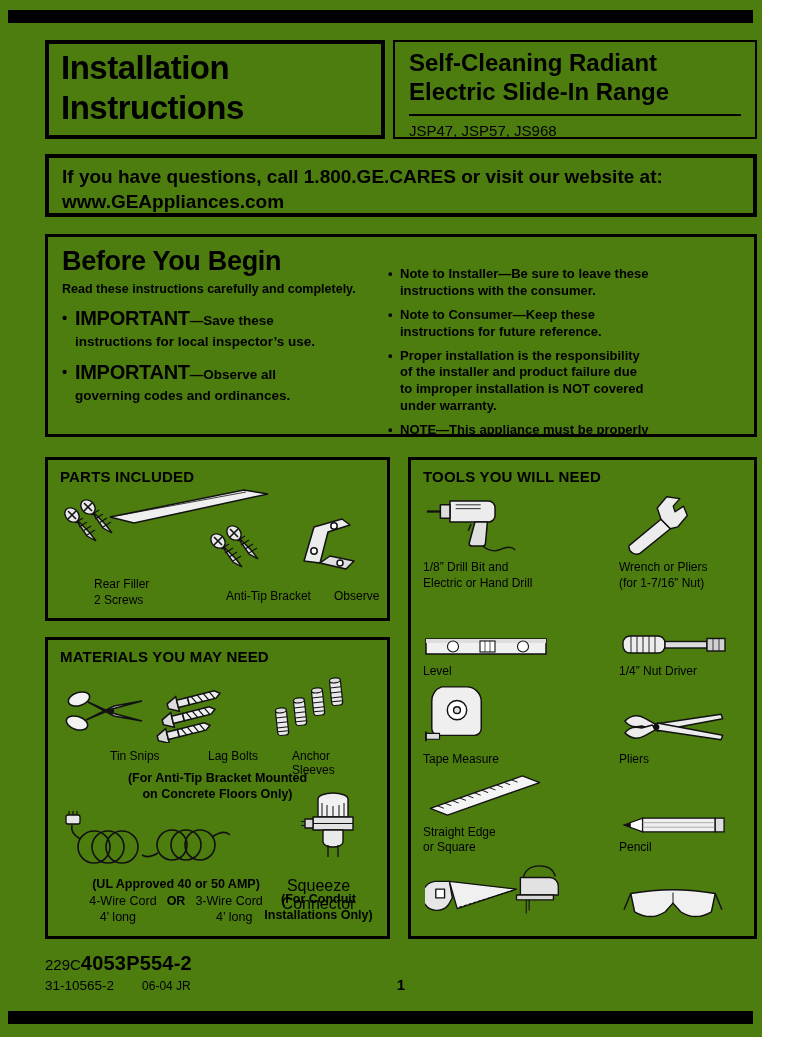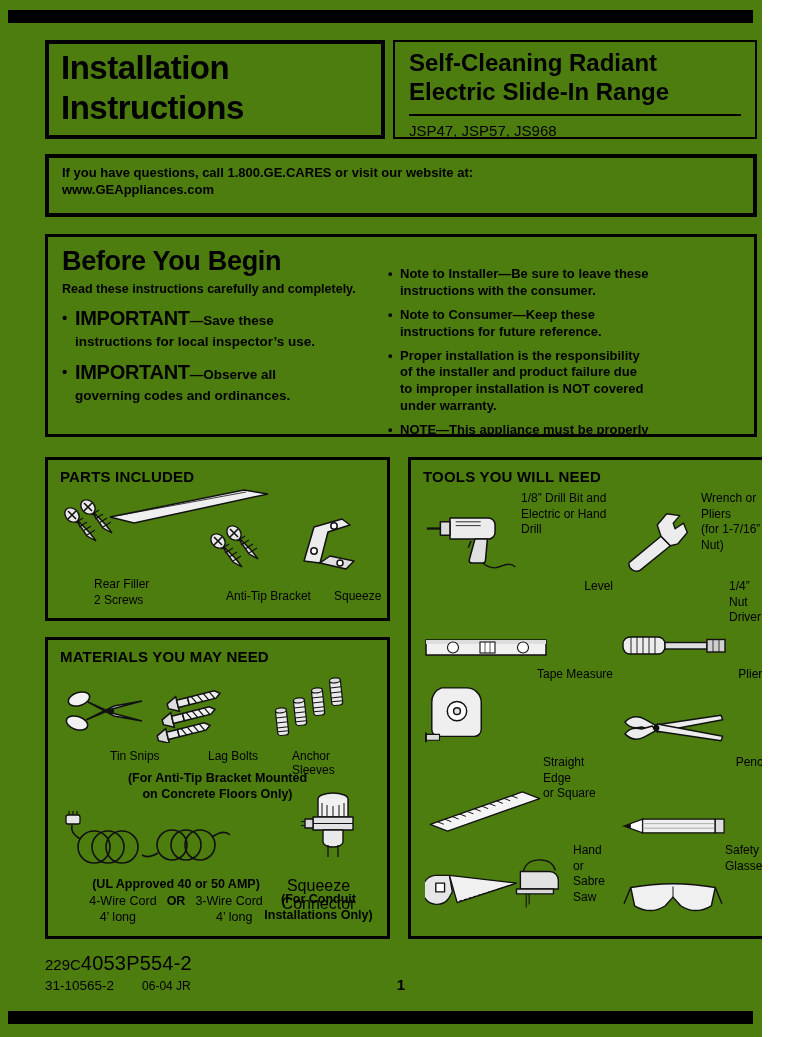--- a/index.html
+++ b/index.html
@@ -18,21 +18,21 @@
   .header-row { display:flex; gap:8px; height:99px; }
   .header-left { width:340px; border:4px solid #000; padding:4px 12px; }
   .header-title { font-size:33px; font-weight:bold; line-height:1.2; letter-spacing:-0.5px; }
   .header-right { flex:1; border:2px solid #000; padding:7px 14px 4px; }
   .product-name { font-size:24px; font-weight:bold; line-height:1.2; }
   .header-divider { border:0; border-top:2px solid #000; margin:7px 0 6px; }
   .models { font-size:15px; }
 
   
   .contact-box { margin-top:15px; border:4px solid #000; height:63px; padding:7px 13px;
-                 font-size:13px; font-weight:bold; line-height:1.3; }
+                 font-size:19px; font-weight:bold; line-height:1.3; }
 
   
   .byb-box { margin-top:17px; border:3px solid #000; height:203px; padding:9px 12px 6px 14px; display:flex; gap:10px; overflow:hidden; }
   .byb-left { width:316px; flex:none; }
   .byb-title { font-size:27px; font-weight:bold; margin:0 0 5px; letter-spacing:-0.3px; }
   .byb-intro { font-size:12.5px; font-weight:bold; margin:0 0 10px; }
   .imp-item { position:relative; padding-left:13px; margin-bottom:9px; line-height:1.25; }
   .imp-item::before { content:"\2022"; position:absolute; left:0; top:3px; font-size:15px; font-weight:bold; }
   .imp-strong { font-size:20px; font-weight:bold; letter-spacing:-0.3px; white-space:normal; }
   .imp-rest { font-size:13.5px; font-weight:bold; line-height:1.3; }
@@ -78,28 +78,28 @@
   .m-note-ul { left:0; width:232px; top:208px; }
   .m-cordrow { left:0; width:232px; top:225px; display:flex; justify-content:center; gap:10px; font-size:12.5px; }
   .m-cordrow .or { font-weight:bold; }
   .m-lenrow  { left:0; width:232px; top:241px; display:flex; justify-content:center; gap:80px; font-size:12.5px; }
   .m-lbl-squeeze  { left:202px; width:113px; top:208px; text-align:center; font-size:16px; }
   .m-note-squeeze { left:202px; width:113px; top:223px; }
 
   
   .tools-box { height:482px; }
   .tools-grid { display:grid; grid-template-columns:190px 1fr; column-gap:6px; margin-top:6px; }
-  .tool-cell { min-height:88px; display:flex; flex-direction:row; justify-content:flex-end; padding-bottom:2px; }
+  .tool-cell { min-height:88px; display:flex; flex-direction:column; justify-content:flex-end; padding-bottom:2px; }
   .tool-icon { flex:1; display:flex; align-items:flex-end; padding:2px 0 5px 2px; }
   .tool-label { font-size:12px; line-height:1.3; }
 
   
   .footer { position:relative; margin-top:13px; height:52px; }
   .f-line1 { font-size:15px; }
-  .f-part { font-size:20px; font-weight:normal; letter-spacing:0.2px; }
+  .f-part { font-size:20px; font-weight:bold; letter-spacing:0.2px; }
   .f-line2 { margin-top:3px; font-size:13.5px; }
   .f-rev { font-size:12px; margin-left:28px; }
   .f-page { position:absolute; left:0; width:100%; text-align:center; top:24px; font-size:15px; font-weight:bold; }
 
   svg .ln { fill:none; stroke:#111; }
   .defs-holder { position:absolute; width:0; height:0; overflow:hidden; }
 </style>
 </head>
 <body>
 
@@ -206,21 +206,21 @@
                   <path d="M32 52 L58 58 L66 50 L42 45 Z" fill="#dfdfdf"></path>
                   <circle cx="46" cy="15" r="3.2" fill="#fff"></circle>
                   <circle cx="26" cy="40" r="3.2" fill="#fff"></circle>
                   <circle cx="52" cy="52" r="3" fill="#fff"></circle>
                 </g>
               </svg>
             </span>
             <span class="plabel p-lbl-filler" data-bind="parts.labels.rear_filler">Rear Filler
 2 Screws</span>
             <span class="plabel p-lbl-bracket" data-bind="parts.labels.anti_tip_bracket">Anti-Tip Bracket</span>
-            <span class="plabel p-lbl-screws" data-bind="parts.labels.screws">Squeeze</span>
+            <span class="plabel p-lbl-screws" data-bind="parts.labels.screws">Observe</span>
           </div>
         </div>
 
         <div class="sbox materials-box">
           <div class="sbox-title" data-bind="materials.title">MATERIALS YOU MAY NEED</div>
           <div class="materials-body">
             <span class="m-snips">
               <svg width="84" height="52" viewBox="0 0 84 52">
                 <g stroke="#111" stroke-width="1.5">
                   <path d="M24 15 L48 26 L78 34 L50 29 Z" fill="#e4e4e4"></path>

